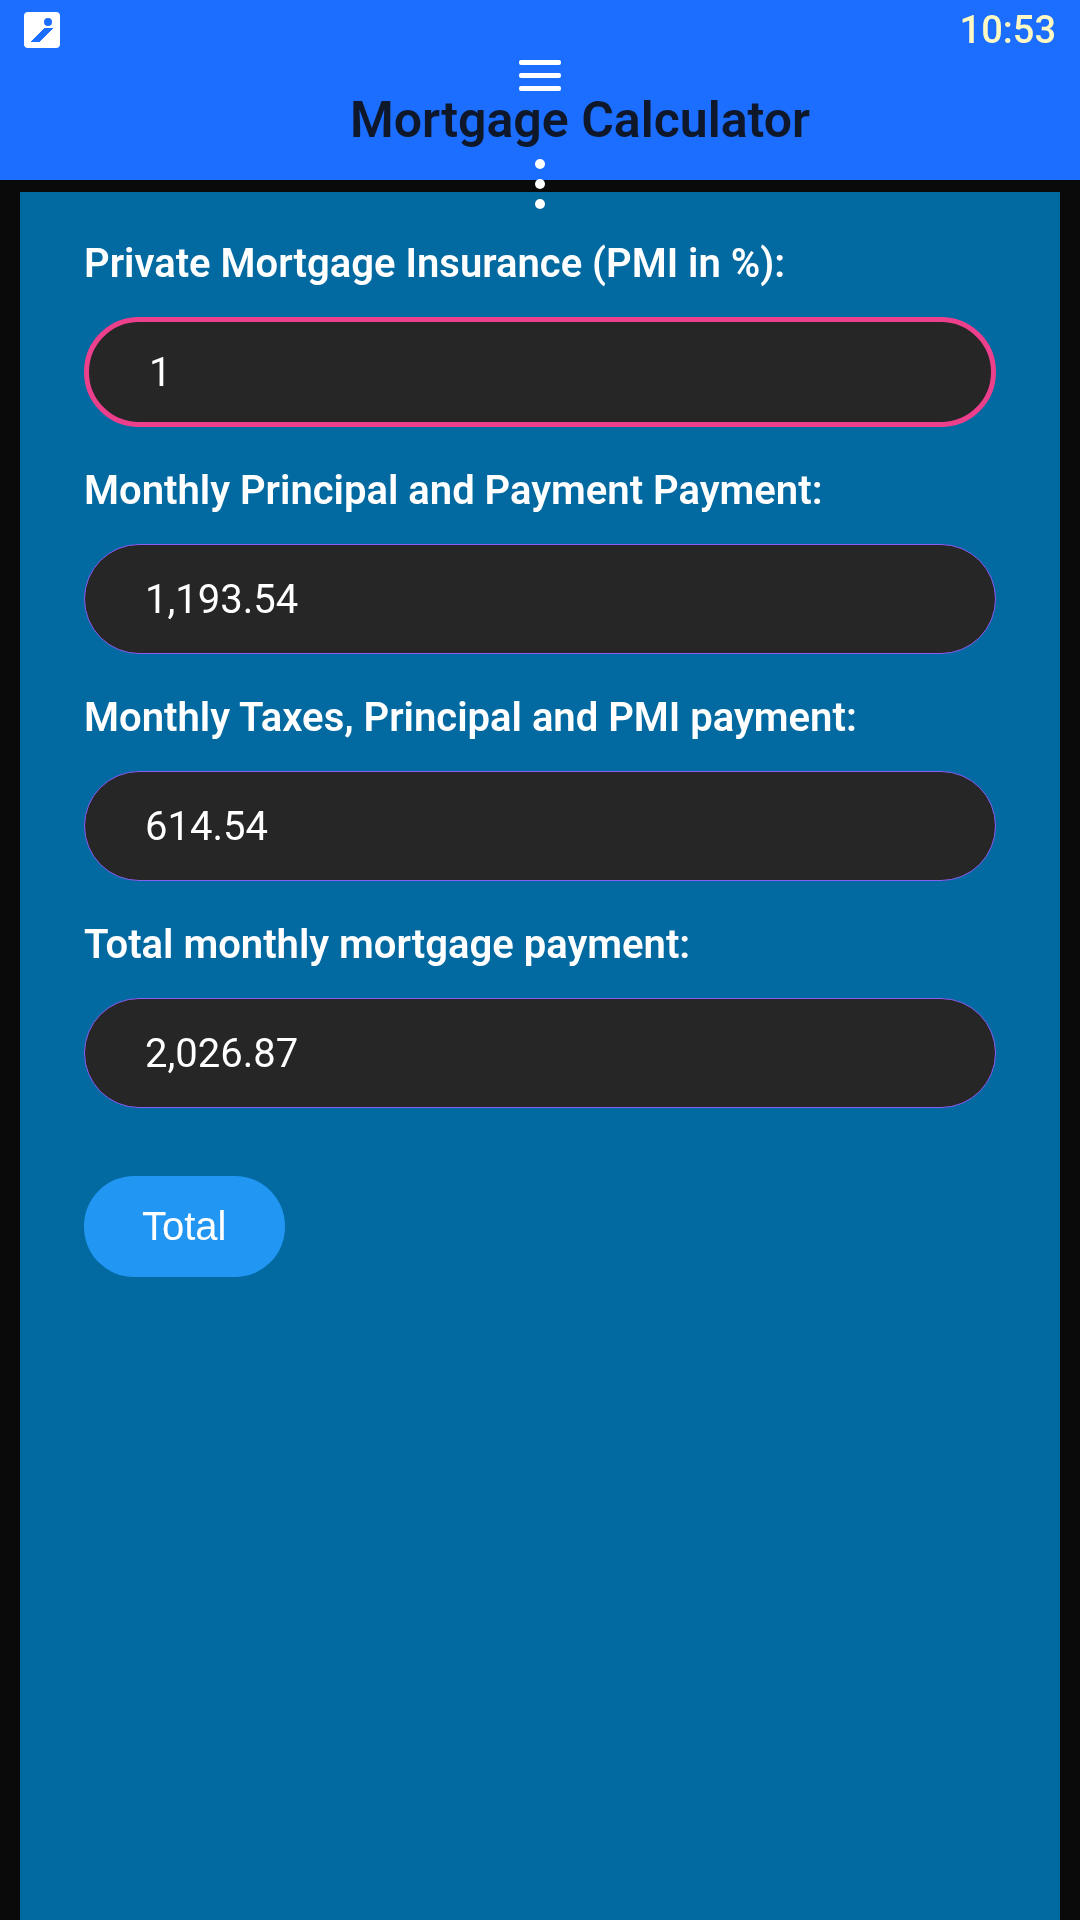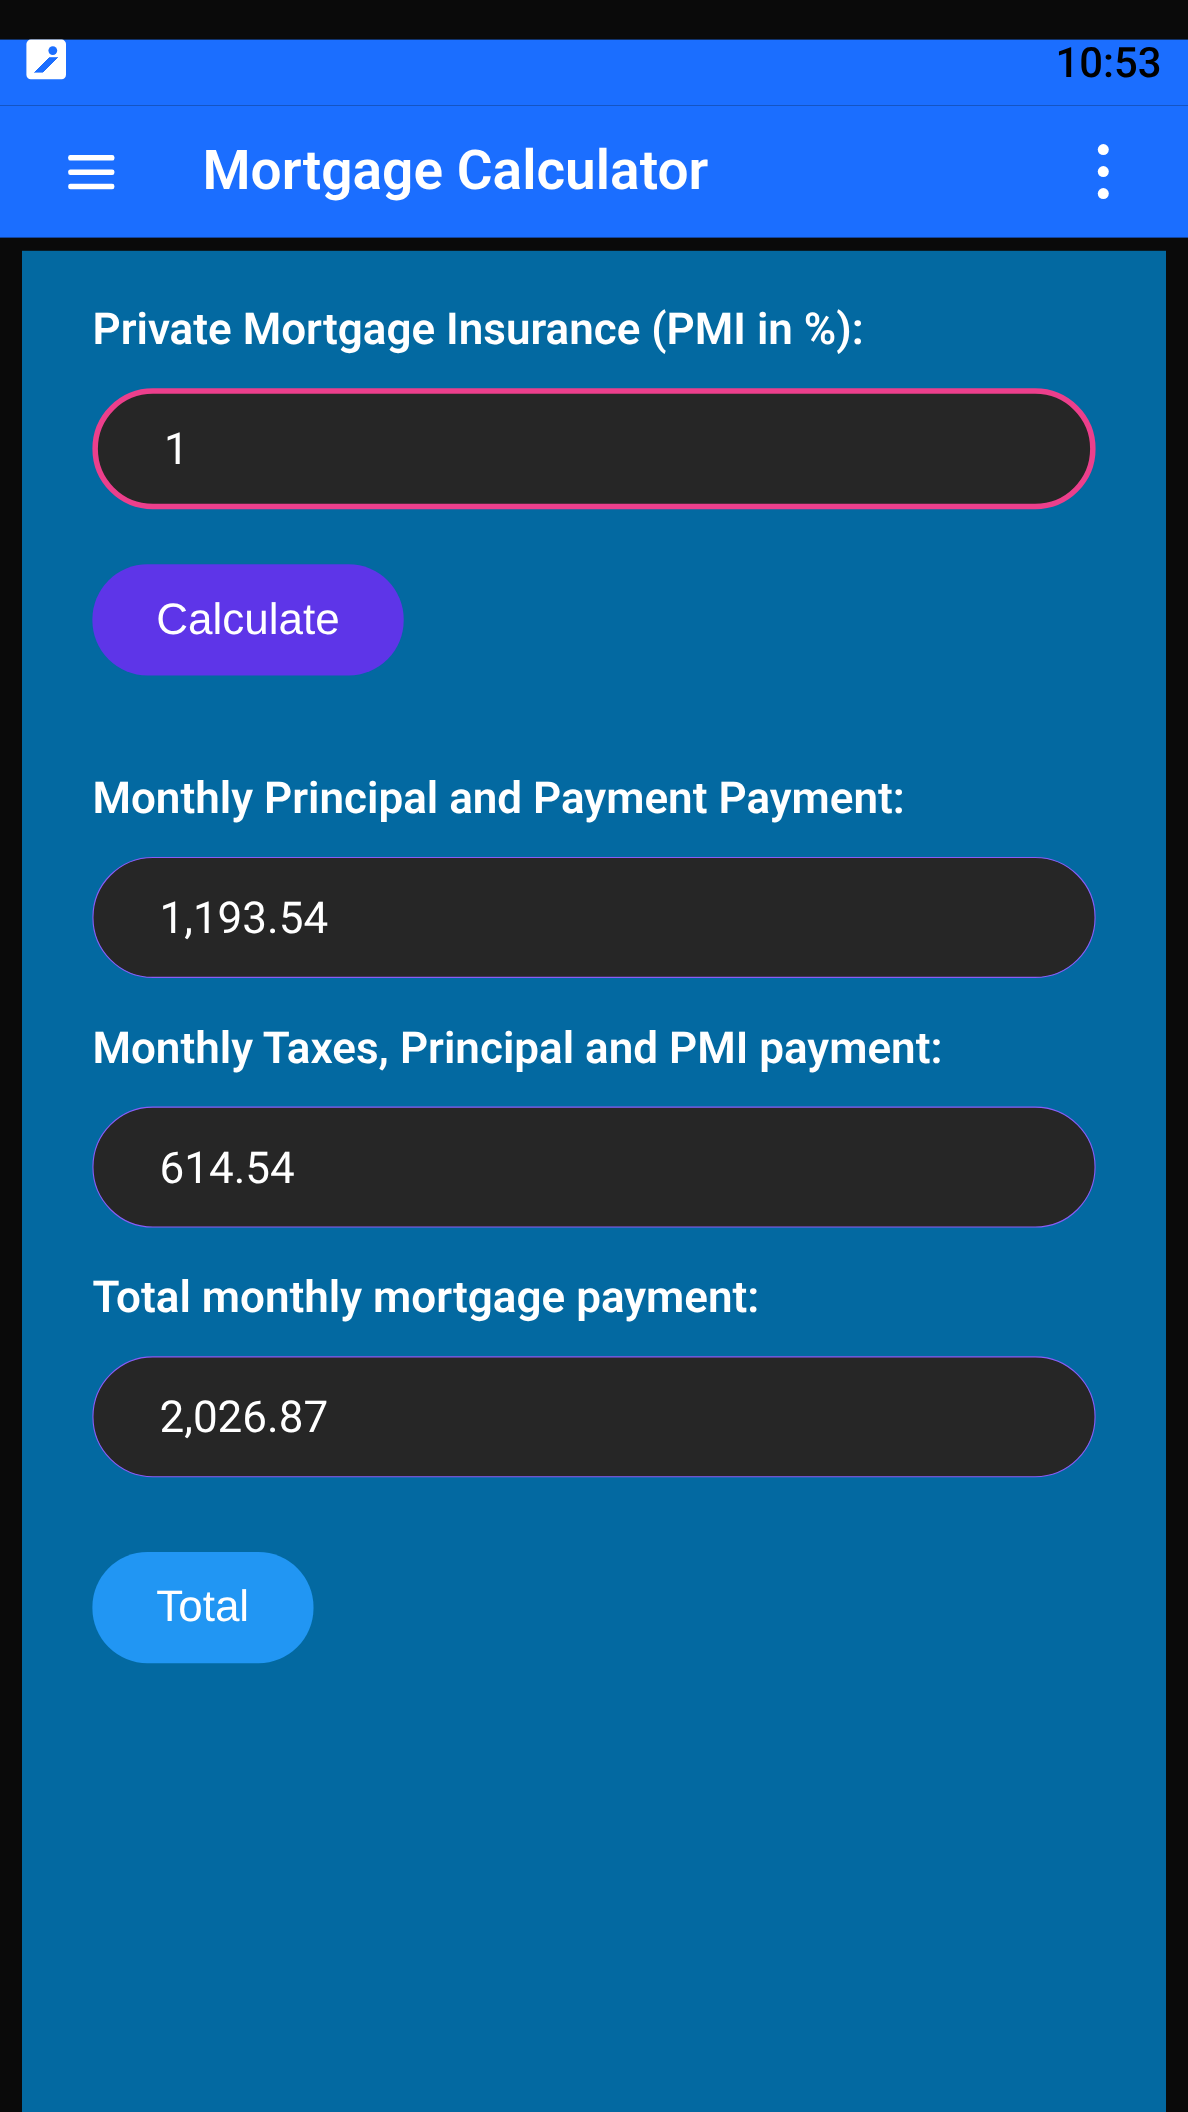--- a/index.html
+++ b/index.html
@@ -11,25 +11,24 @@
     width: 1080px;
     height: 1920px;
     background: #0a0a0a;
     font-family: -apple-system, BlinkMacSystemFont, 'Segoe UI', Roboto, sans-serif;
     overflow: hidden;
   }
   .status-bar {
     height: 60px;
     background: #1b6eff;
     display: flex;
-    align-items: flex-start;
+    align-items: center;
     justify-content: space-between;
     padding: 0 24px;
-    color: #000000;
-    margin-top: 36px;
+    color: #fef9c3;
   }
   .status-icon {
     width: 36px;
     height: 36px;
     background: white;
     border-radius: 4px;
     position: relative;
   }
   .status-icon::before {
     content: '';
@@ -53,21 +52,22 @@
   .status-time {
     font-size: 38px;
     font-weight: 500;
   }
   .app-bar {
     height: 120px;
     background: #1b6eff;
     display: flex;
     align-items: center;
     padding: 0 62px;
-    color: #ffffff;
+    color: #0f172a;
+    flex-direction: column;
   }
   .hamburger {
     display: flex;
     flex-direction: column;
     gap: 8px;
     cursor: pointer;
   }
   .hamburger-line {
     width: 42px;
     height: 5px;
@@ -171,21 +171,20 @@
     <div class="kebab-dot"></div>
   </div>
 </div>
 
 <div class="content">
   <div class="field-label">Private Mortgage Insurance (PMI in %):</div>
   <div class="input-pill pink">
     <span>1</span>
   </div>
 
-  <button class="btn btn-calculate">Calculate</button>
 
   <div class="section-gap"></div>
 
   <div class="field-label">Monthly Principal and Payment Payment:</div>
   <div class="input-pill green">
     <span>1,193.54</span>
   </div>
 
   <div class="field-label">Monthly Taxes, Principal and PMI payment:</div>
   <div class="input-pill green">

